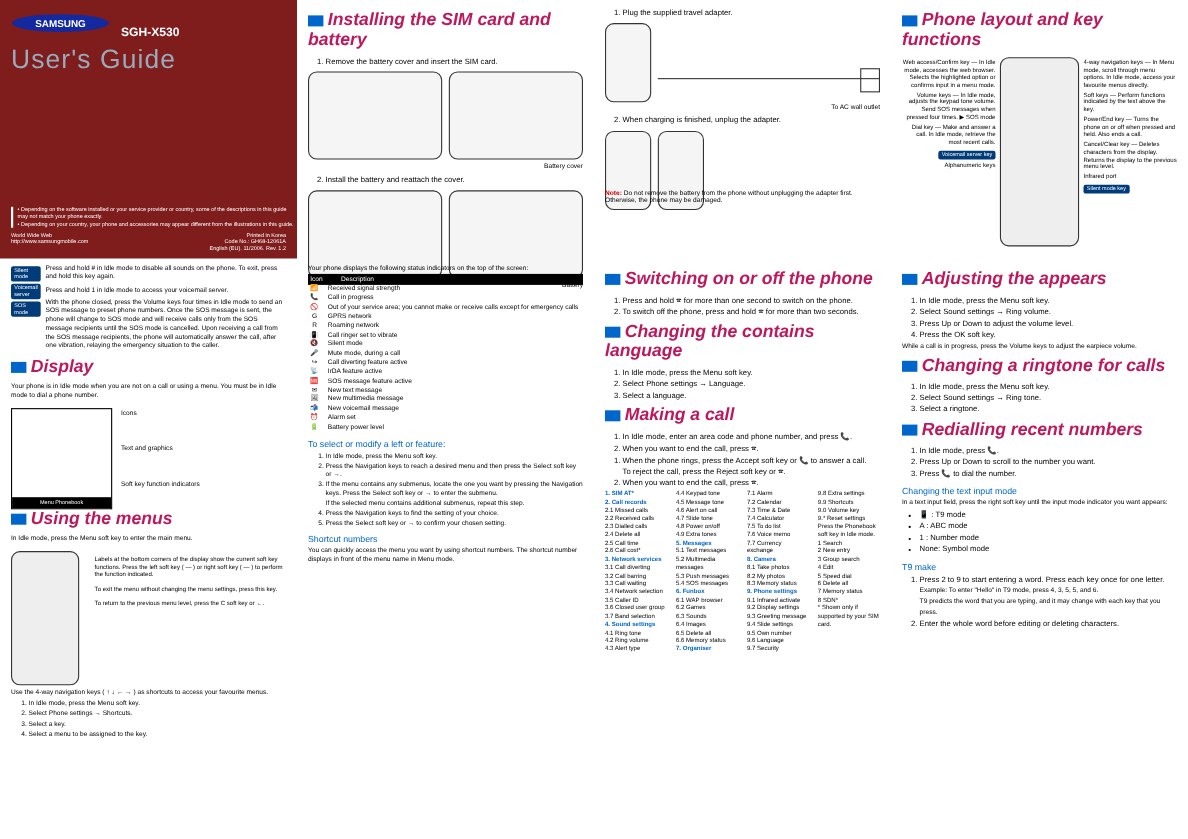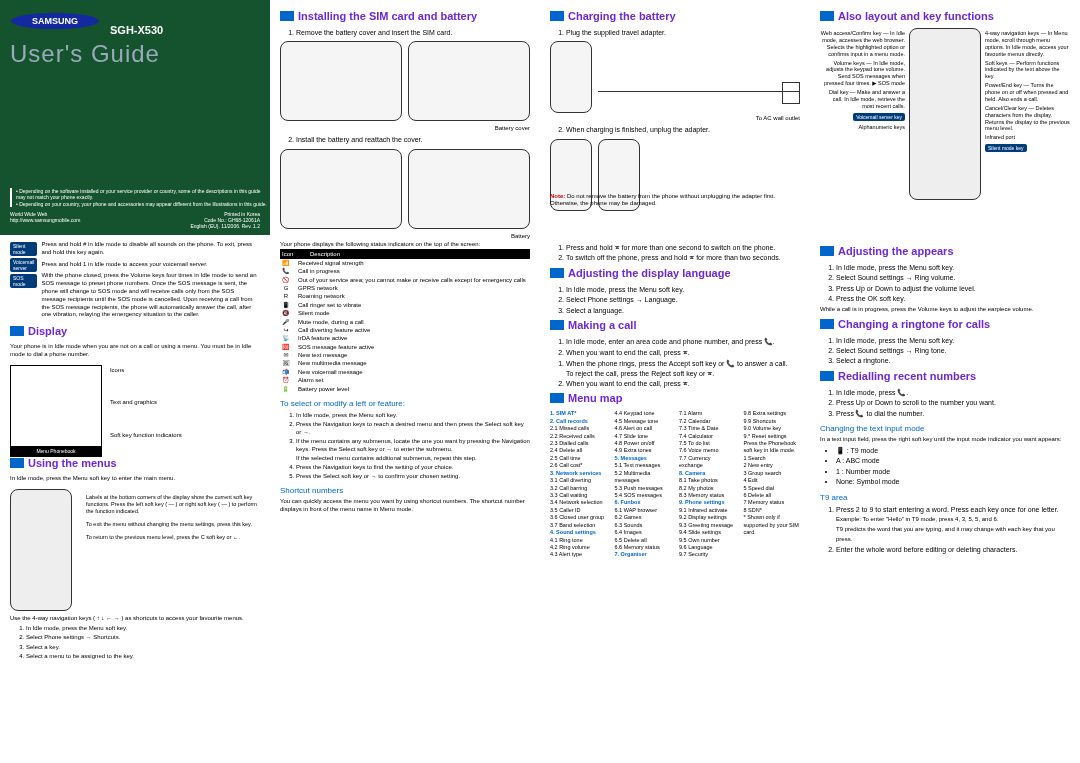--- a/index.html
+++ b/index.html
@@ -1,26 +1,26 @@
 <!DOCTYPE html>
 <html><head>
 <meta charset="utf-8">
 <style>
 body{margin:0;font-family:Arial,Helvetica,sans-serif;background:#fff;color:#000}
 .page{width:1080px;height:763px;position:relative;overflow:hidden}
 .top{display:flex;height:235px}
 .bottom{display:flex;height:528px}
 .col{flex:1;padding:6px 10px;box-sizing:border-box;position:relative;font-size:7px}
-.banner{flex:1;background:#14532d;color:#fff;padding:10px;box-sizing:border-box;position:relative}
+.banner{flex:1;background:#7f1d1d;color:#fff;padding:10px;box-sizing:border-box;position:relative}
 .logo{width:90px;height:22px}
 .model{position:absolute;top:24px;left:110px;font-size:11px;font-weight:bold;color:#fff}
 .guide{font-size:24px;color:#9ab;letter-spacing:1px;margin-top:4px}
 .disclaimer{position:absolute;bottom:28px;left:10px;font-size:5px;line-height:1.3;border-left:2px solid #fff;padding-left:4px}
 .footer-line{position:absolute;bottom:6px;left:10px;right:10px;font-size:5px;display:flex;justify-content:space-between}
-.h{color:#6d28d9;font-size:11px;margin:4px 0 6px 0;font-weight:bold}
+.h{color:#be185d;font-style:italic;font-size:16px;margin:4px 0 6px 0;font-weight:bold}
 .h::before{content:"";display:inline-block;width:14px;height:10px;vertical-align:-1px;margin-right:4px;background:#0066cc}
 .sub{color:#0066cc;font-size:8px;margin:6px 0 3px 0}
 ol,ul{margin:2px 0;padding-left:16px}
 li{margin:1px 0;line-height:1.35}
 .phone-dia{width:100%;height:80px;display:flex;gap:6px;margin:4px 0}
 .phone-sm{flex:1;border:1px solid #333;border-radius:8px;background:#f5f5f5;min-height:70px}
 .note{font-size:6px;line-height:1.3}
 .note b{color:#c00}
 .layout-box{display:flex;gap:4px;font-size:5.5px}
 .layout-phone{width:70px;height:170px;border:1px solid #333;border-radius:8px;background:#eee}
@@ -81,21 +81,20 @@
           <li>Install the battery and reattach the cover.</li>
         </ol>
   <div class="phone-dia">
           <div class="phone-sm"></div>
           <div class="phone-sm"></div>
         </div>
   <div class="note" style="text-align:right">Battery</div>
  </div>
 
  <div class="col">
-  <div class="h">Charging the battery</div>
   <ol>
           <li>Plug the supplied travel adapter.</li>
         </ol>
   <div class="phone-dia" style="height:70px">
           <div class="phone-sm" style="flex:0 0 40px"></div>
           <div style="flex:1;border-top:1px solid #333;margin-top:50px;position:relative">
             <div style="position:absolute;right:0;top:-10px;width:16px;height:20px;border:1px solid #333"></div>
           </div>
         </div>
   <div class="note" style="text-align:right">To AC wall outlet</div>
@@ -103,21 +102,21 @@
           <li>When charging is finished, unplug the adapter.</li>
         </ol>
   <div class="phone-dia" style="height:50px">
           <div class="phone-sm" style="flex:0 0 40px"></div>
           <div class="phone-sm" style="flex:0 0 40px"></div>
         </div>
   <div class="note"><b>Note:</b> <span>Do not remove the battery from the phone without unplugging the adapter first. Otherwise, the phone may be damaged.</span></div>
  </div>
 
  <div class="col">
-  <div class="h">Also layout and key functions</div>
+  <div class="h">Phone layout and key functions</div>
   <div class="layout-box">
    <div class="layout-lbl" style="text-align:right">
     <p>Web access/Confirm key — In Idle mode, accesses the web browser. Selects the highlighted option or confirms input in a menu mode.</p>
     <p>Volume keys — In Idle mode, adjusts the keypad tone volume. Send SOS messages when pressed four times. ▶ SOS mode</p>
     <p>Dial key — Make and answer a call. In Idle mode, retrieve the most recent calls.</p>
     <p><span class="badge">Voicemail server key</span></p>
     <p>Alphanumeric keys</p>
    </div>
    <div class="layout-phone"></div>
    <div class="layout-lbl">
@@ -252,40 +251,40 @@
    <li>Press the Navigation keys to reach a desired menu and then press the Select soft key or →.</li>
    <li><span>If the menu contains any submenus, locate the one you want by pressing the Navigation keys. Press the Select soft key or → to enter the submenu.</span><br><span>If the selected menu contains additional submenus, repeat this step.</span></li>
    <li>Press the Navigation keys to find the setting of your choice.</li>
    <li>Press the Select soft key or → to confirm your chosen setting.</li>
   </ol>
   <div class="sub">Shortcut numbers</div>
   <div class="note">You can quickly access the menu you want by using shortcut numbers. The shortcut number displays in front of the menu name in Menu mode.</div>
  </div>
 
  <div class="col">
+  <div class="h">Switching on or off the phone</div>
   <ol>
           <li>Press and hold 🕿 for more than one second to switch on the phone.</li>
           <li>To switch off the phone, press and hold 🕿 for more than two seconds.</li>
         </ol>
-  <div class="h">Adjusting the display language</div>
+  <div class="h">Changing the contains language</div>
   <ol>
           <li>In Idle mode, press the Menu soft key.</li>
           <li>Select Phone settings → Language.</li>
           <li>Select a language.</li>
         </ol>
   <div class="h">Making a call</div>
   <ol>
           <li>In Idle mode, enter an area code and phone number, and press 📞.</li>
           <li>When you want to end the call, press 🕿.</li>
         </ol>
   <ol>
           <li><span>When the phone rings, press the Accept soft key or 📞 to answer a call.</span><br><span>To reject the call, press the Reject soft key or 🕿.</span></li>
           <li>When you want to end the call, press 🕿.</li>
         </ol>
-  <div class="h">Menu map</div>
   <div class="menu-map" id="menu-map">
           <div><b>1. SIM AT*</b></div>
           <div><b>2. Call records</b></div>
           <div>2.1 Missed calls</div>
           <div>2.2 Received calls</div>
           <div>2.3 Dialled calls</div>
           <div>2.4 Delete all</div>
           <div>2.5 Call time</div>
           <div>2.6 Call cost*</div>
           <div><b>3. Network services</b></div>
@@ -377,21 +376,21 @@
           <li>Press 📞 to dial the number.</li>
         </ol>
   <div class="sub">Changing the text input mode</div>
   <div class="note">In a text input field, press the right soft key until the input mode indicator you want appears:</div>
   <ul style="list-style:disc">
    <li>📱 : T9 mode</li>
    <li>A : ABC mode</li>
    <li>1 : Number mode</li>
    <li>None: Symbol mode</li>
   </ul>
-  <div class="sub">T9 area</div>
+  <div class="sub">T9 make</div>
   <ol>
    <li><span>Press 2 to 9 to start entering a word. Press each key once for one letter.</span><br>
     <span class="note">Example: To enter "Hello" in T9 mode, press 4, 3, 5, 5, and 6.</span><br>
     <span class="note">T9 predicts the word that you are typing, and it may change with each key that you press.</span></li>
    <li>Enter the whole word before editing or deleting characters.</li>
   </ol>
  </div>
 </div>
 
 </div>

